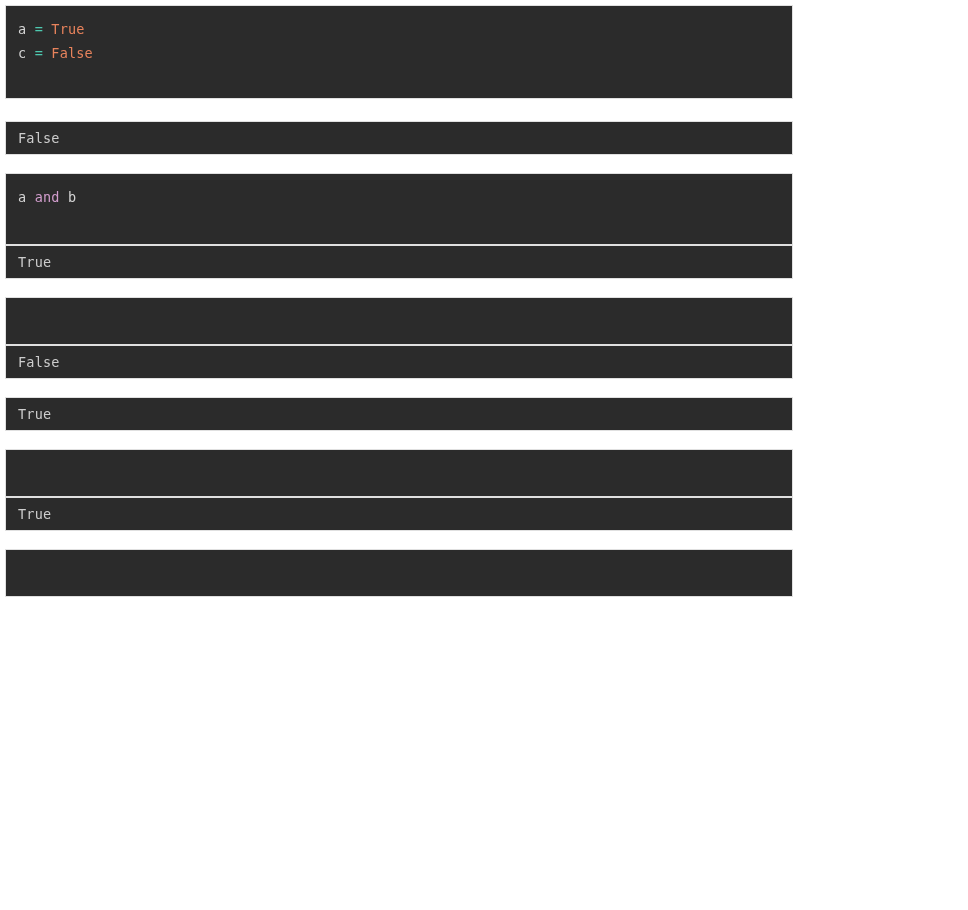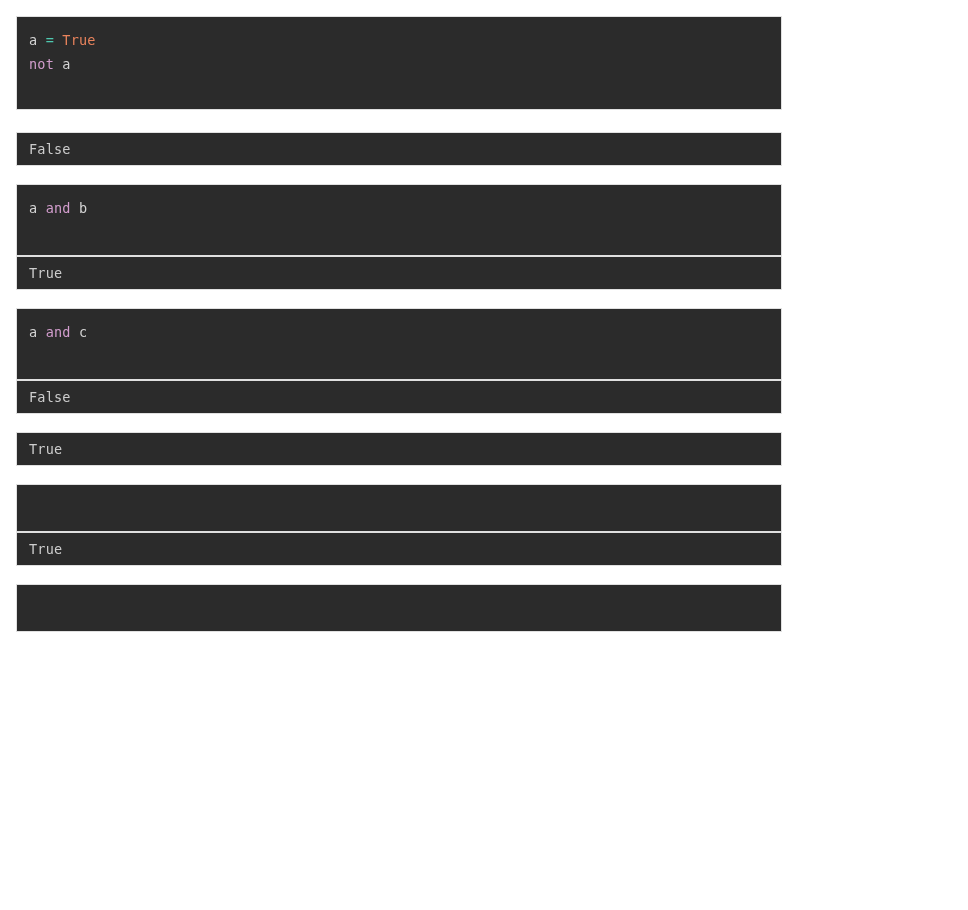--- a/index.html
+++ b/index.html
@@ -10,21 +10,21 @@
   }
   body {
     width: 968px;
     height: 910px;
     font-family: "DejaVu Sans Mono", "Liberation Mono", monospace;
     overflow: hidden;
   }
 
   .notebook {
     width: 800px;
-    padding: 12px;
+    padding: 1px;
     margin: 0;
     box-sizing: border-box;
   }
 
   .cell {
     box-sizing: border-box;
     margin: 0 6px 0 4px;
     background: #2b2b2b;
     border: 1px solid #e0e0e0;
     border-left-color: #dcdcdc;
@@ -86,35 +86,34 @@
     .tok-op   { color: #4ec9b0; }
     .tok-lit  { color: #e8835c; }
     .tok-kw   { color: #d29dcd; }
     .out-line { color: #cdcdcd; }
   </style></head>
 <body>
 
 <div class="notebook">
     <div class="cell code first">
       <div class="line"><span class="tok-name">a</span><span class="tok-plain"> </span><span class="tok-op">=</span><span class="tok-plain"> </span><span class="tok-lit">True</span></div>
-      <div class="line"><span class="tok-kw">not</span><span class="tok-plain"> </span><span class="tok-name">a</span></div>
+      <div class="line"><span class="tok-name">c</span><span class="tok-plain"> </span><span class="tok-op">=</span><span class="tok-plain"> </span><span class="tok-lit">False</span></div>
       <div class="blank-line short"></div>
     </div>
     <div class="cell output">
       <div class="out-line">False</div>
     </div>
     <div class="cell code">
       <div class="line"><span class="tok-name">a</span><span class="tok-plain"> </span><span class="tok-kw">and</span><span class="tok-plain"> </span><span class="tok-name">b</span></div>
       <div class="blank-line"></div>
     </div>
     <div class="cell output">
       <div class="out-line">True</div>
     </div>
     <div class="cell code">
-      <div class="line"><span class="tok-name">a</span><span class="tok-plain"> </span><span class="tok-kw">and</span><span class="tok-plain"> </span><span class="tok-name">c</span></div>
       <div class="blank-line"></div>
     </div>
     <div class="cell output">
       <div class="out-line">False</div>
     </div>
     <div class="cell output">
       <div class="out-line">True</div>
     </div>
     <div class="cell code">
       <div class="blank-line"></div>

